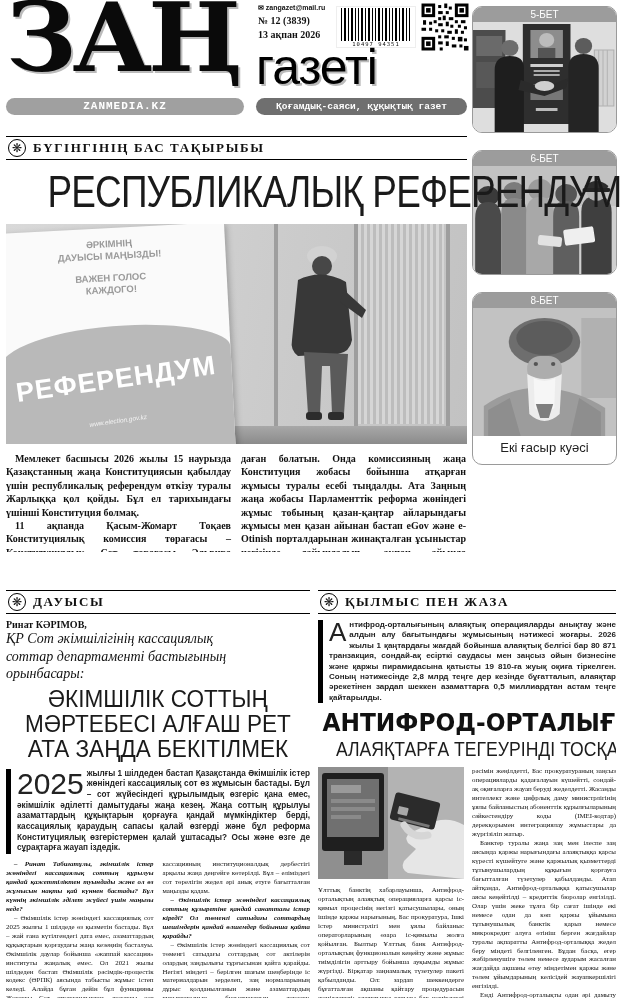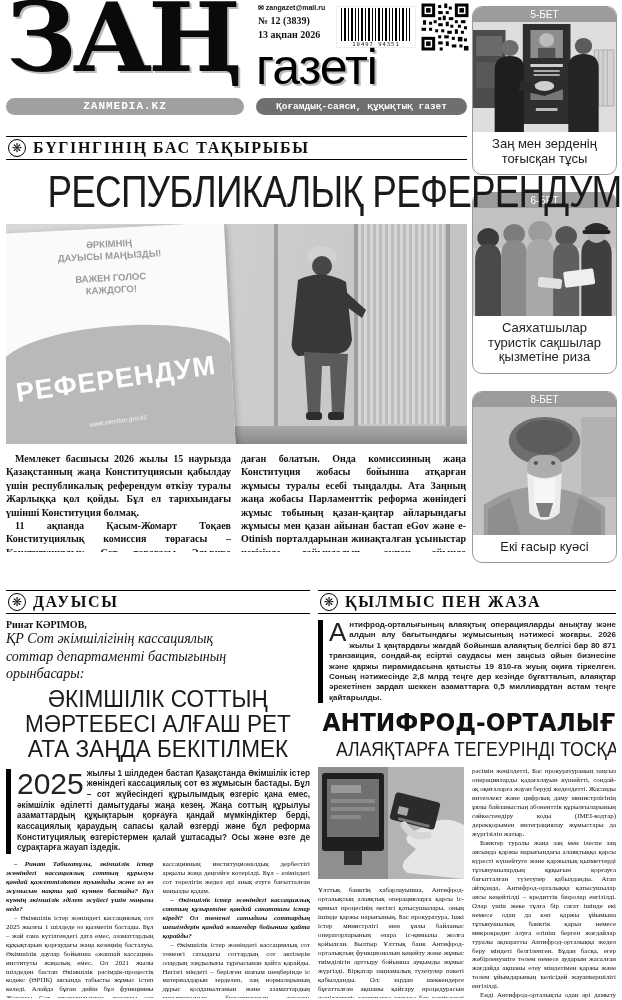--- a/index.html
+++ b/index.html
@@ -27,21 +27,21 @@
   .pill{position:absolute;top:96px;height:17px;border-radius:9px;color:#fff;
         font-family:Liberation Mono, monospace;font-weight:bold;text-align:center;line-height:17px;}
   .pill.site{left:0;width:238px;background:#a0a0a0;font-size:11px;letter-spacing:1px;}
   .pill.tagline{left:250px;width:211px;background:#6f6f6f;font-size:9.5px;}
 
   
   .secbar{display:flex;align-items:center;gap:7px;border-top:1.5px solid #000;border-bottom:1px solid #000;
           padding:2px 2px;}
   .orn{width:18px;height:18px;border:1.2px solid #000;border-radius:50%;display:flex;align-items:center;
        justify-content:center;font-size:12px;line-height:1;}
-  .sectitle{font-family:"Liberation Serif",serif;font-weight:bold;font-size:16px;letter-spacing:1.6px;}
+  .sectitle{font-family:"Liberation Serif",serif;font-weight:bold;font-size:13px;letter-spacing:1.6px;}
 
   
   .lead{position:absolute;left:6px;top:136px;width:461px;}
   .hl1{white-space:nowrap;text-align:center;font-family:"Liberation Sans",sans-serif;font-weight:400;
        font-size:45px;letter-spacing:-1px;transform:scaleX(0.82);transform-origin:50% 50%;
        margin-top:6px;color:#1a1a1a;}
   .hl2{text-align:center;font-family:"DejaVu Sans",sans-serif;font-weight:bold;font-size:38px;
        letter-spacing:1px;margin-top:-2px;color:#0d0d0d;}
   .mainphoto{position:relative;margin-top:6px;width:461px;height:220px;overflow:hidden;
              background:linear-gradient(100deg,#d9d9d9 0%,#cccccc 55%,#c2c2c2 100%);}
@@ -201,21 +201,20 @@
         <line x1="116" y1="28" x2="116" y2="84" stroke="#b5b5b5"></line>
           <line x1="120" y1="28" x2="120" y2="84" stroke="#b5b5b5"></line>
           <line x1="124" y1="28" x2="124" y2="84" stroke="#b5b5b5"></line>
         <circle cx="34" cy="26" r="8" fill="#6d6d6d"></circle>
           <path d="M20 110V48q0-14 14-14t13 14v62z" fill="#1e1e1e"></path>
         <circle cx="102" cy="24" r="8" fill="#5c5c5c"></circle>
           <path d="M88 110V46q0-14 14-14t14 14v64z" fill="#242424"></path>
         <path d="M44 58l22 8 22-10-2 10-20 8-24-6z" fill="#2b2b2b"></path>
         <ellipse cx="66" cy="64" rx="9" ry="5" fill="#cfcfcf"></ellipse>
       </svg>
-      <div class="card-caption" data-name="teaser-caption">Заң мен зерденің тоғысқан тұсы</div>
     </div>
 
     <div class="card" data-name="teaser-card-page6">
       <div class="card-tab" data-name="page-tab">6-БЕТ</div>
       <svg class="card-photo" height="108" viewBox="0 0 132 108" preserveAspectRatio="none" data-name="teaser-photo-tourist-police">
         <rect width="132" height="108" fill="#cfcfcf"></rect>
         <rect x="0" y="0" width="132" height="40" fill="#c2c2c2"></rect>
         <circle cx="14" cy="30" r="10" fill="#3a3a3a"></circle>
           <path d="M2 108V52q0-16 12-16t12 16v56z" fill="#4a4a4a"></path>
         <circle cx="38" cy="26" r="10" fill="#7c7c7c"></circle>
@@ -224,21 +223,20 @@
           <path d="M49 108V48q0-17 13-17t13 17v60z" fill="#a8a8a8"></path>
         <circle cx="86" cy="28" r="10" fill="#555"></circle>
           <path d="M74 108V50q0-15 12-15t12 15v58z" fill="#5f5f5f"></path>
         <path d="M100 108V46q0-16 14-16t14 16v62z" fill="#3f3f3f"></path>
         <circle cx="114" cy="26" r="9" fill="#b5b5b5"></circle>
         <path d="M103 20q11-10 22 0l-2 4h-18z" fill="#2d2d2d"></path>
           <rect x="101" y="22" width="26" height="4" rx="2" fill="#232323"></rect>
         <rect x="84" y="62" width="28" height="16" rx="2" fill="#efefef" transform="rotate(-8 98 70)"></rect>
         <rect x="60" y="70" width="22" height="10" rx="2" fill="#e2e2e2" transform="rotate(6 71 75)"></rect>
       </svg>
-      <div class="card-caption" data-name="teaser-caption">Саяхатшылар туристік сақшылар қызметіне риза</div>
     </div>
 
     <div class="card" data-name="teaser-card-page8">
       <div class="card-tab" data-name="page-tab">8-БЕТ</div>
       <svg class="card-photo" height="128" viewBox="0 0 132 128" preserveAspectRatio="none" data-name="teaser-photo-elder-portrait">
         <rect width="132" height="128" fill="#c6c6c6"></rect>
         <rect x="0" y="0" width="132" height="128" fill="#bdbdbd" opacity=".5"></rect>
         <rect x="100" y="10" width="32" height="80" fill="#b1b1b1"></rect>
         <path d="M10 128v-30q26-20 56-18t56 20v28z" fill="#9c9c9c"></path>
         <path d="M14 128v-26l20-12 10 38zM118 128v-24l-20-14-8 38z" fill="#8e8e8e"></path>

